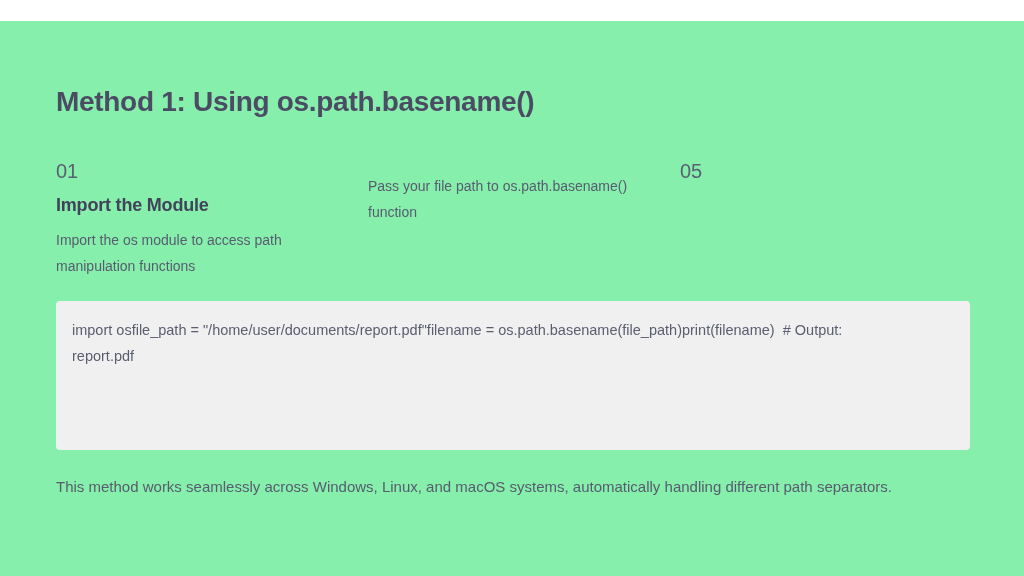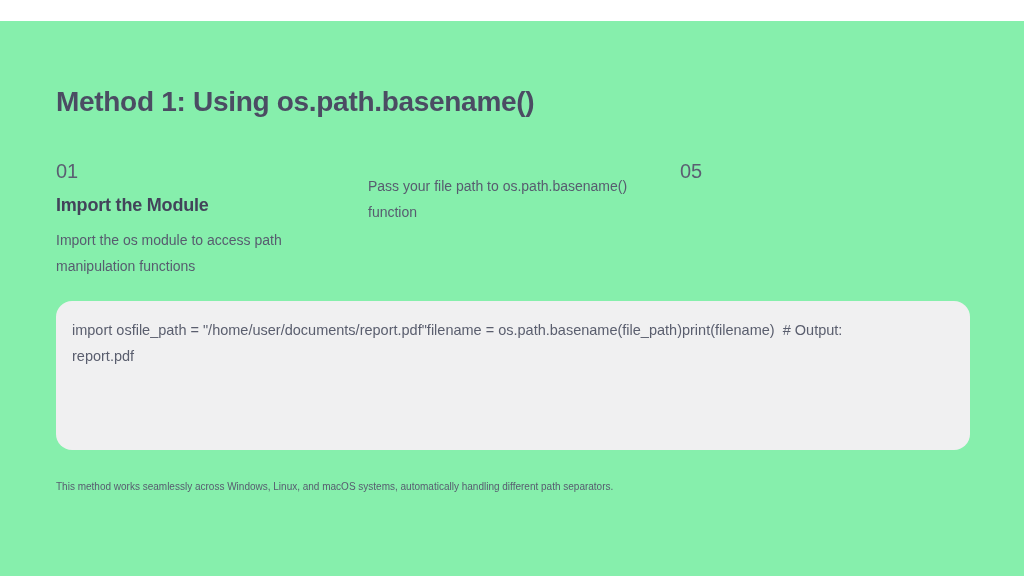--- a/index.html
+++ b/index.html
@@ -56,34 +56,34 @@
     margin: 10px 0 0 0;
     font-size: 14px;
     line-height: 26px;
     color: #575c6f;
   }
   .code-block {
     box-sizing: border-box;
     margin-top: 22px;
     height: 149px;
     background: #f0f0f1;
-    border-radius: 16px;
+    border-radius: 4px;
     padding: 16px 16px;
     overflow: hidden;
   }
   .code-line {
     font-family: "Liberation Sans", sans-serif;
     font-size: 14.5px;
     line-height: 26px;
     color: #5a5e6e;
     white-space: pre;
   }
   .footer-note {
     margin: 26px 0 0 0;
-    font-size: 10px;
+    font-size: 15px;
     line-height: 22px;
     color: #575c6f;
   }
 </style>
 </head>
 <body>
 
 <div class="slide">
 
   <h1 class="page-title">Method 1: Using os.path.basename()</h1>

